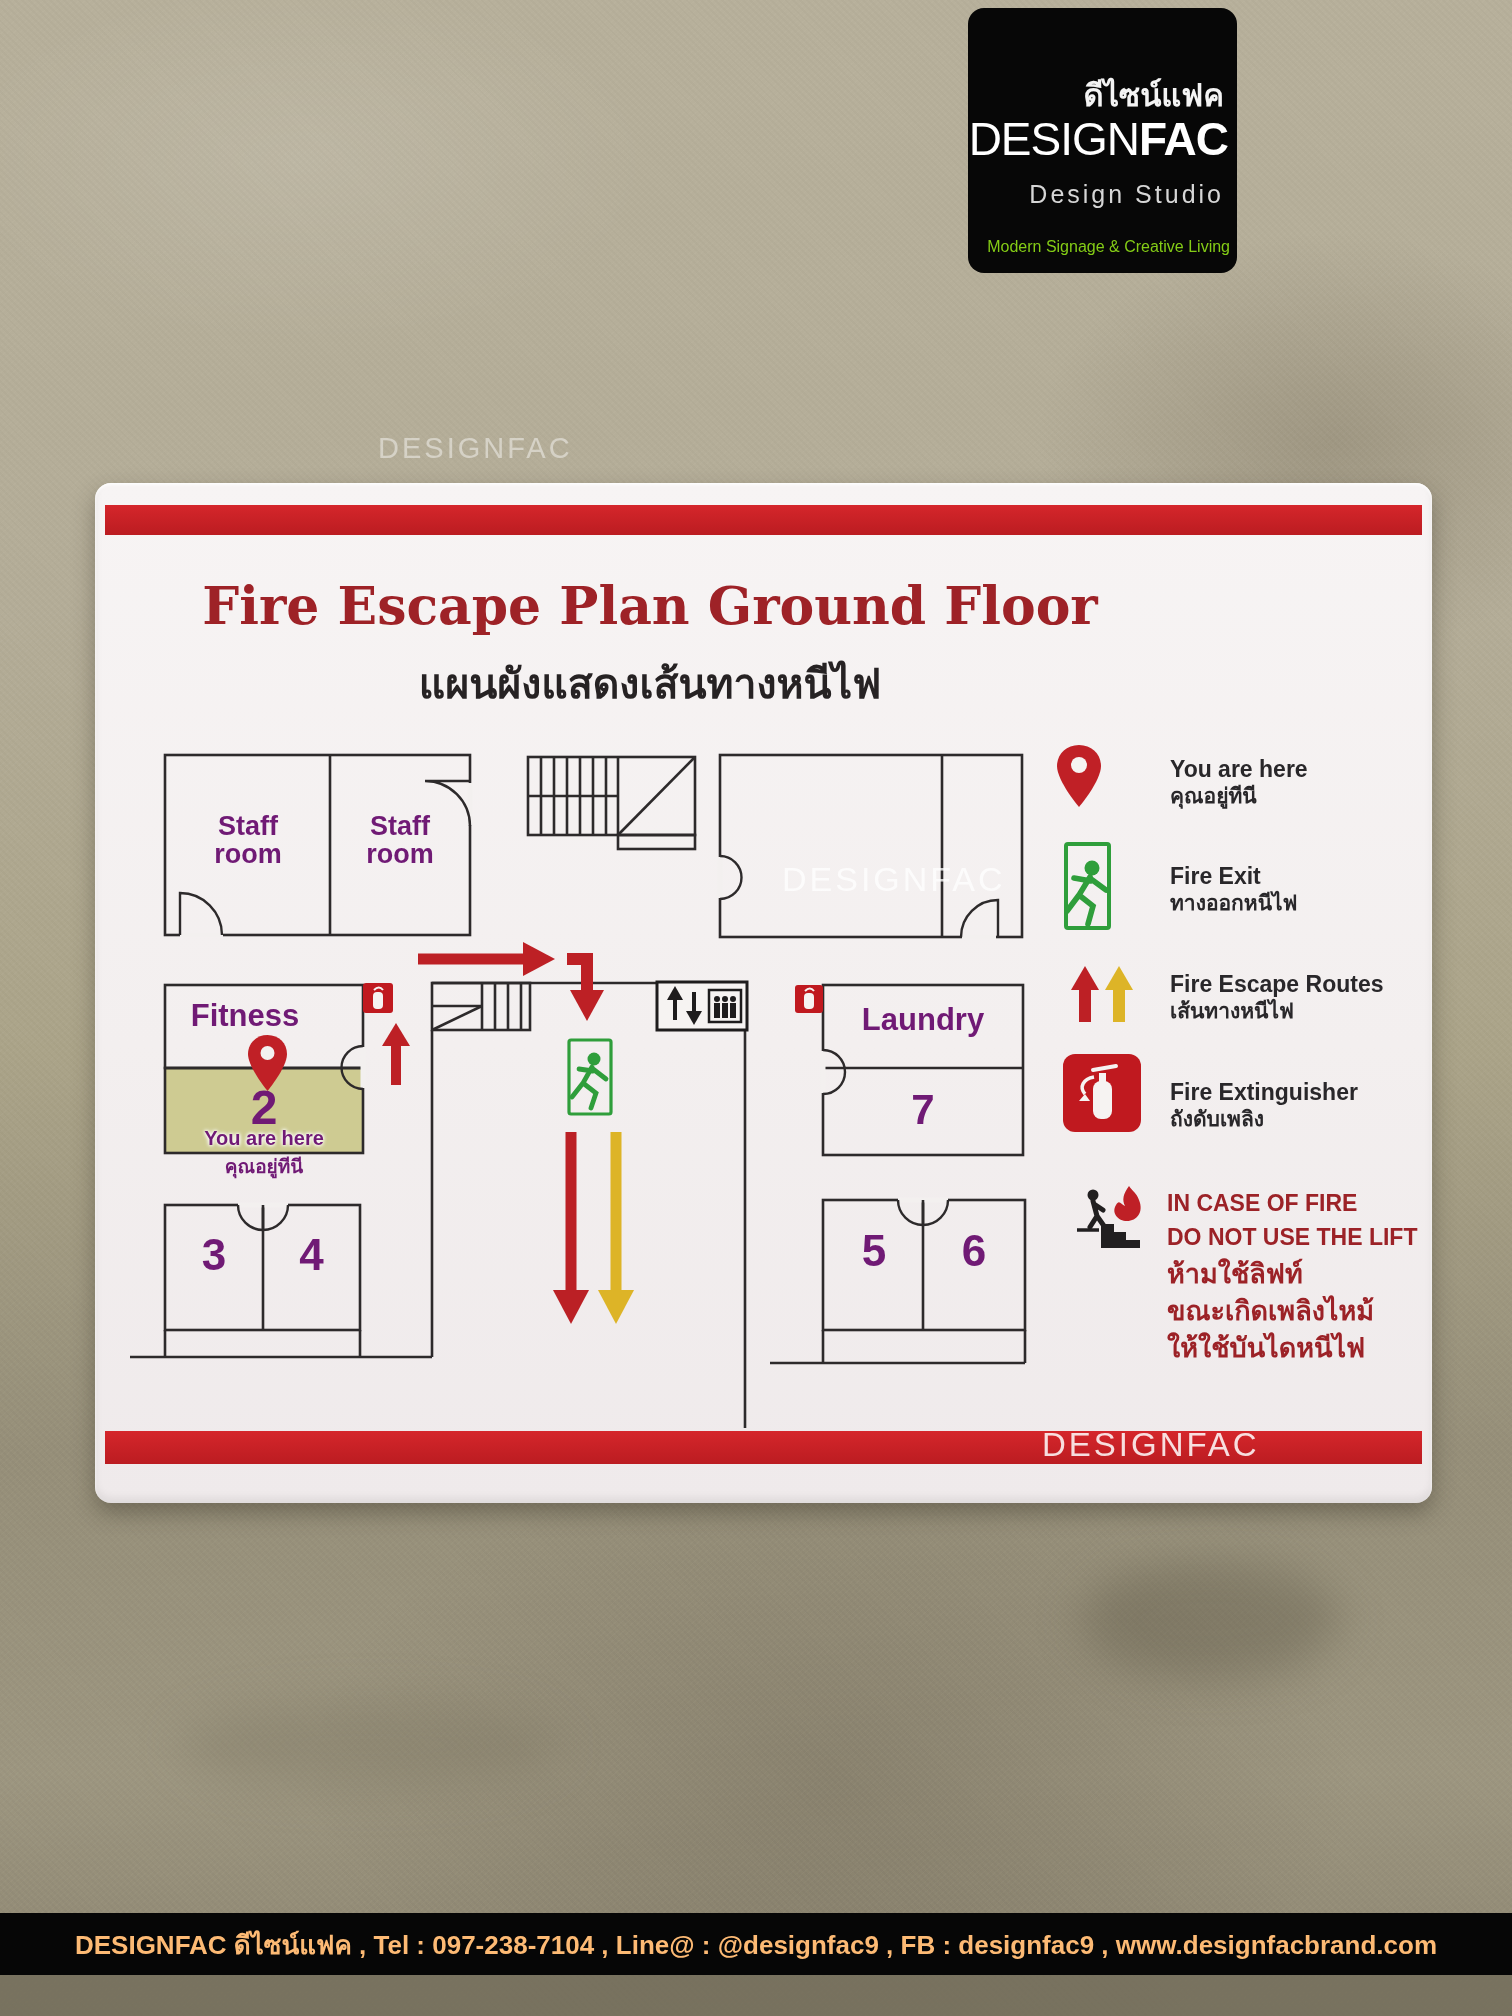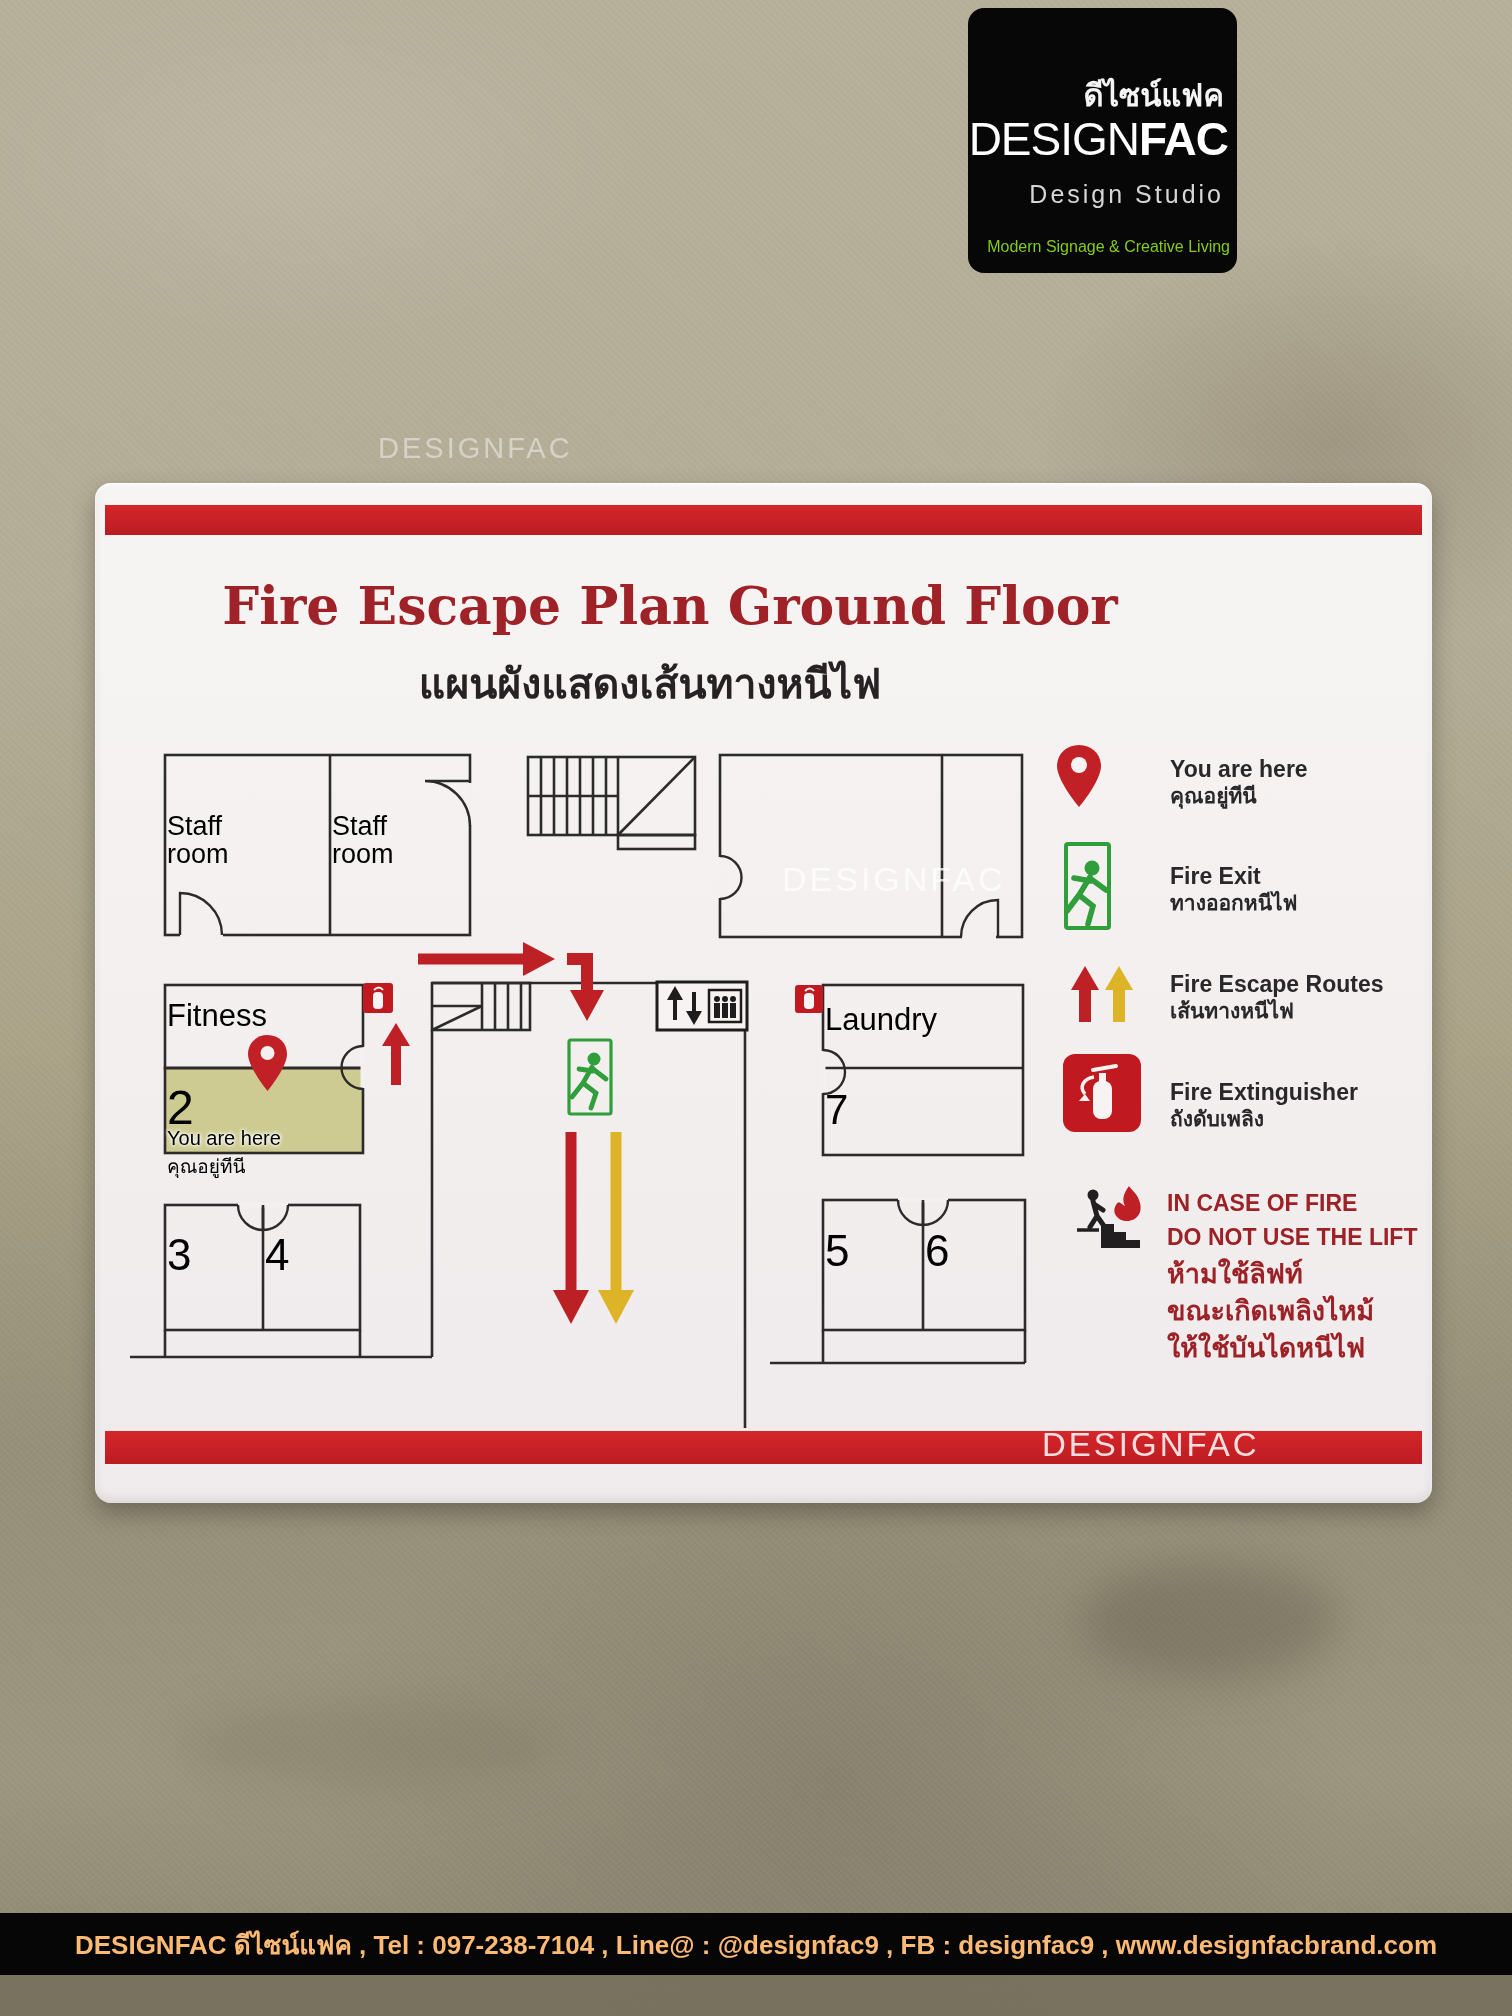--- a/index.html
+++ b/index.html
@@ -43,26 +43,26 @@
     background:linear-gradient(180deg,#f7f4f4 0%,#f3efef 55%,#efeaeb 100%);
     box-shadow:0 10px 22px rgba(50,45,35,0.38), inset 0 2px 3px rgba(255,255,255,0.9), inset 0 -5px 8px rgba(0,0,0,0.07);
     z-index:2;}
   .stripe{position:absolute;left:10px;right:10px;height:30px;
     background:linear-gradient(180deg,#d5262b,#bb1c21);}
   .stripe-top{top:22px;}
   .stripe-bottom{top:948px;height:33px;}
 
   .sign-title{position:absolute;left:0;top:92px;width:1110px;text-align:center;
     font-family:"DejaVu Serif","Liberation Serif",serif;font-weight:bold;
-    font-size:52px;color:#9e2227;z-index:3;padding-left:20px;}
+    font-size:52px;color:#9e2227;z-index:3;}
   .sign-subtitle{position:absolute;left:0;top:168px;width:1110px;text-align:center;
     font-weight:bold;font-size:41px;color:#262223;z-index:3;}
 
   
-  .plan-label{position:absolute;font-weight:normal;color:#000000;text-align:left;z-index:3;}
+  .plan-label{position:absolute;font-weight:bold;color:#701a75;text-align:center;z-index:3;}
   .lbl-staff{font-size:27px;line-height:28px;}
   .lbl-room-big{font-size:31px;}
   .lbl-num{font-size:44px;}
   .lbl-yah-en{font-size:20px;text-shadow:0 0 3px #fff,0 0 4px #fff,0 0 5px #fff;}
   .lbl-yah-th{font-size:19px;}
 
   
   .legend{left:1055px;top:740px;width:385px;height:670px;z-index:3;}
   .leg-icon{position:absolute;}
   .leg-text{position:absolute;left:115px;font-weight:bold;color:#29272a;}

